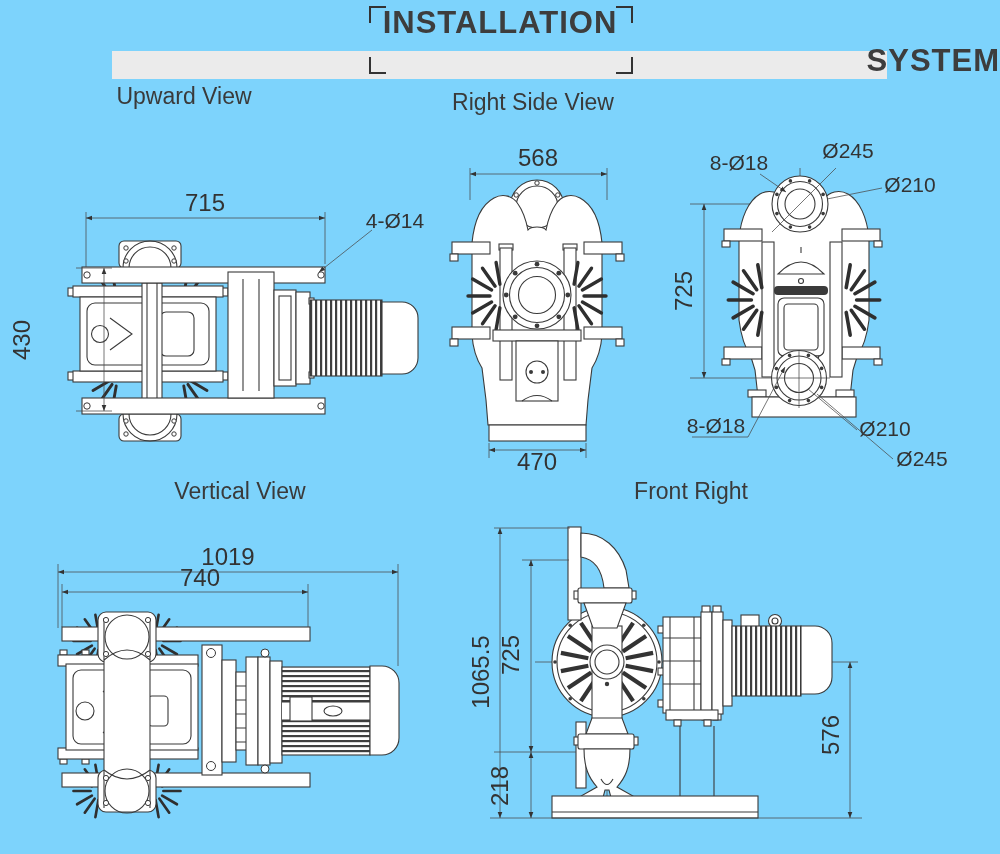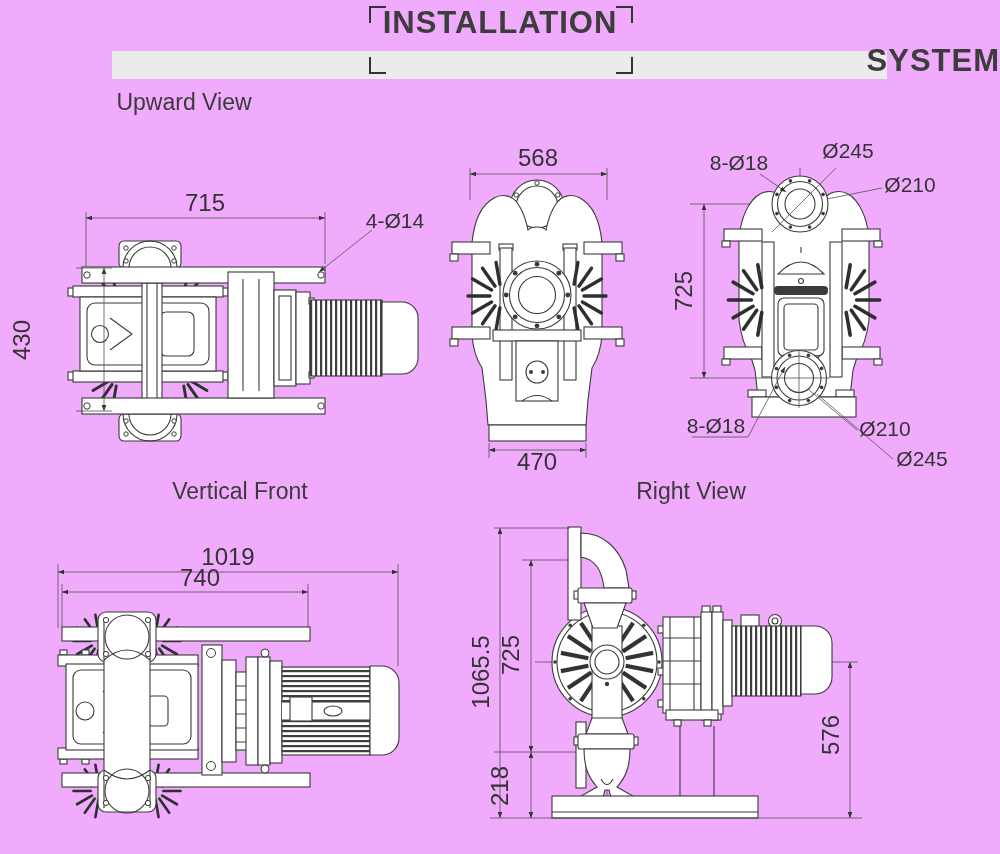--- a/index.html
+++ b/index.html
@@ -1,30 +1,30 @@
 <!DOCTYPE html>
 <html><head>
 <meta charset="utf-8">
 <style>
   html,body{margin:0;padding:0;background:#ffffff;}
-  #stage{position:relative;width:1000px;height:854px;background:#f0abfc;overflow:hidden;
+  #stage{position:relative;width:1000px;height:854px;background:#7dd3fc;overflow:hidden;
          font-family:"Liberation Sans", sans-serif;}
   #drawing{position:absolute;left:0;top:0;}
   .band{position:absolute;left:112px;top:51px;width:775px;height:28px;background:#ebebeb;}
   .title-line{position:absolute;left:0;width:1000px;text-align:center;color:#3d3d3d;
               font-size:31px;font-weight:700;letter-spacing:1px;}
   #title1{top:5px;}
   #title2{top:43px;text-align:right;}
   .brk{position:absolute;width:15px;height:15px;}
   .brk.tl{left:369px;top:6px;border-left:2.5px solid #333;border-top:2.5px solid #333;}
   .brk.tr{left:616px;top:6px;border-right:2.5px solid #333;border-top:2.5px solid #333;}
   .brk.bl{left:369px;top:57px;border-left:2.5px solid #333;border-bottom:2.5px solid #333;}
   .brk.br{left:616px;top:57px;border-right:2.5px solid #333;border-bottom:2.5px solid #333;}
   .vlabel{position:absolute;width:220px;text-align:center;font-size:23px;color:#3a3a3a;}
-  #lbl-upward{left:74px;top:89px;}
+  #lbl-upward{left:74px;top:83px;}
   #lbl-right{left:423px;top:89px;}
   #lbl-left{left:703px;top:89px;}
   #lbl-vertical{left:130px;top:478px;}
   #lbl-front{left:581px;top:478px;}
   svg text{font-family:"Liberation Sans", sans-serif;fill:#333333;}
   .dim{font-size:24px;}
   .dimc{font-size:21px;}
   .ln{stroke:#3a3a3a;fill:none;stroke-width:1.1;}
   .w{fill:#ffffff;stroke:#3a3a3a;stroke-width:1.1;}
   .thin{stroke:#4a4a4a;stroke-width:0.75;fill:none;}
@@ -39,22 +39,23 @@
 
   <div class="band"></div>
   <div class="brk tl"></div>
   <div class="brk tr"></div>
   <div class="brk bl"></div>
   <div class="brk br"></div>
   <div id="title1" class="title-line">INSTALLATION</div>
   <div id="title2" class="title-line">SYSTEM</div>
 
   <div id="lbl-upward" class="vlabel">Upward View</div>
-  <div id="lbl-vertical" class="vlabel">Vertical Front</div>
-  <div id="lbl-front" class="vlabel">Right View</div>
+  <div id="lbl-right" class="vlabel">Right Side View</div>
+  <div id="lbl-vertical" class="vlabel">Vertical View</div>
+  <div id="lbl-front" class="vlabel">Front Right</div>
 
   <svg id="drawing" width="1000" height="854" viewBox="0 0 1000 854">
     <defs>
       <marker id="arr" viewBox="0 0 10 10" markerWidth="9" markerHeight="9" refX="9" refY="5" orient="auto-start-reverse">
           <path d="M0,1.5 L9,5 L0,8.5 Z" fill="#333"></path>
         </marker>
       <pattern id="finV" width="5" height="8" patternUnits="userSpaceOnUse">
         <rect width="5" height="8" fill="#fff"></rect>
           <rect width="2.2" height="8" fill="#3f3f3f"></rect>
       </pattern>

